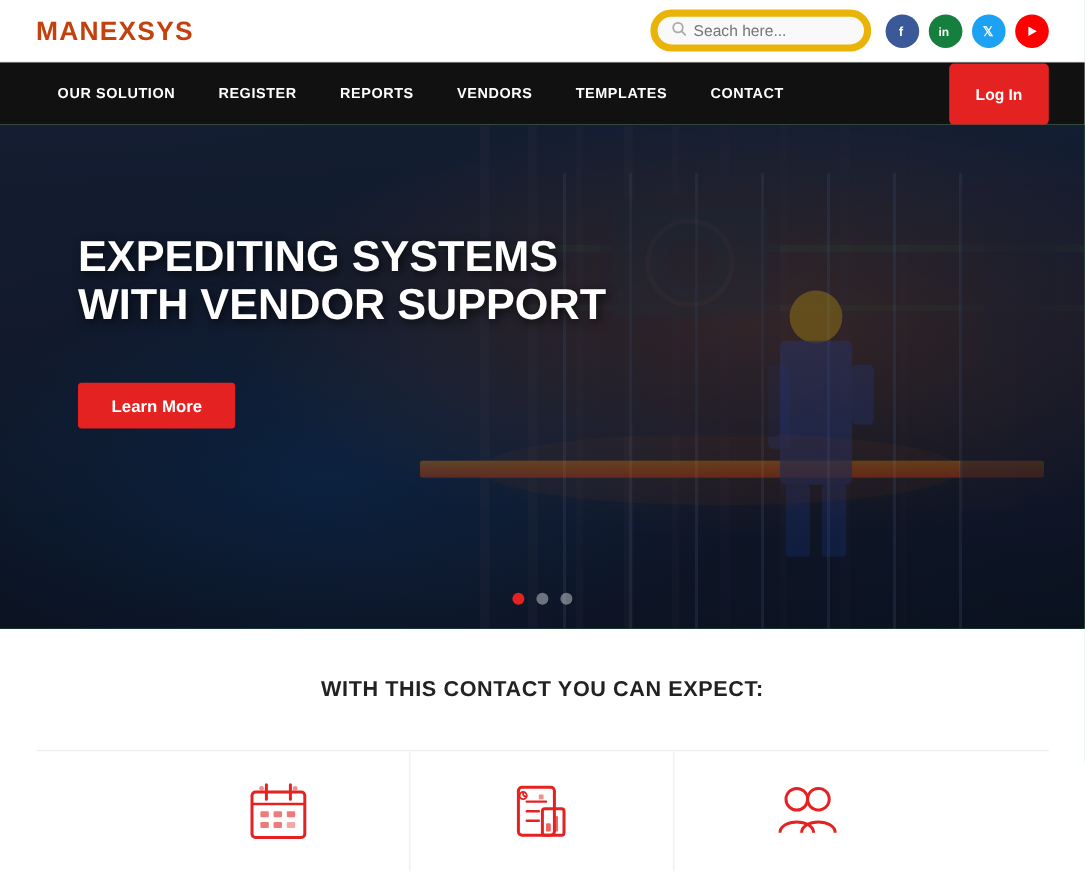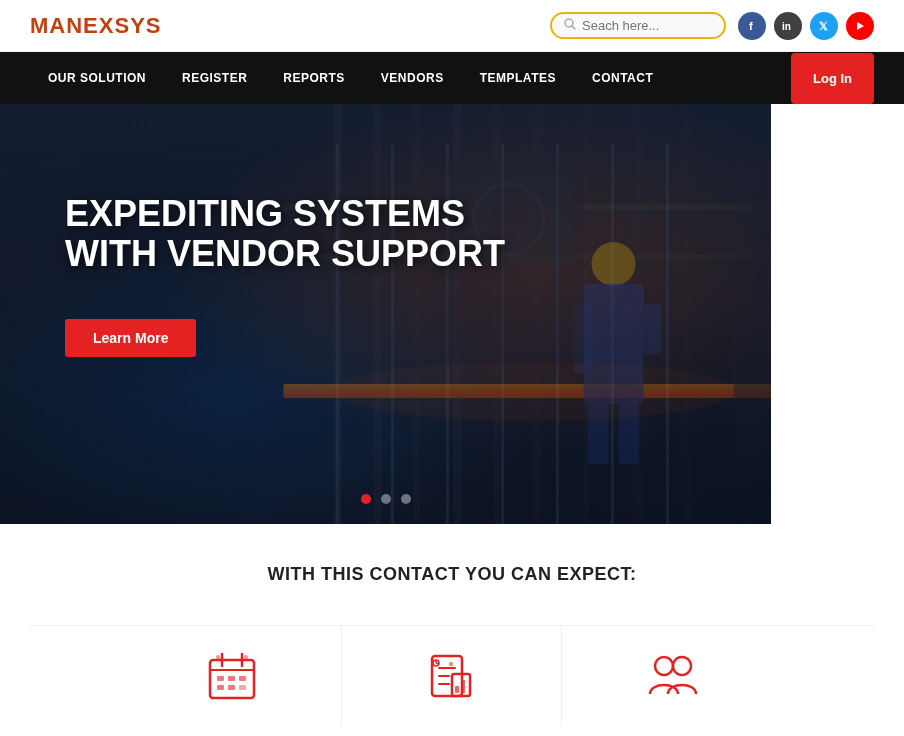--- a/index.html
+++ b/index.html
@@ -8,35 +8,35 @@
     
     .top-bar {
       display: flex; align-items: center; justify-content: space-between;
       padding: 10px 30px; background: #fff; border-bottom: 1px solid #eee;
       height: 52px;
     }
     .logo { font-size: 22px; font-weight: 900; letter-spacing: 1px; color: #111; }
     .logo span { color: #c2410c; }
     .top-right { display: flex; align-items: center; gap: 12px; }
     .search-bar {
-      display: flex; align-items: flex-end; border: 2px solid #eab308; border-radius: 20px;
+      display: flex; align-items: flex-end; border: 6px solid #eab308; border-radius: 20px;
       padding: 4px 12px; gap: 6px; background: #f9f9f9;
     }
     .search-icon { color: #aaa; font-size: 13px; }
     .search-bar input {
       border: none; outline: none; background: transparent; font-size: 13px; color: #888; width: 130px;
     }
     .social-icons { display: flex; gap: 8px; align-items: center; }
     .social-icon {
       width: 28px; height: 28px; border-radius: 50%; background: #333;
       display: flex; align-items: center; justify-content: center;
       color: #fff; font-size: 12px; font-weight: bold; cursor: pointer;
     }
     .social-icon.facebook { background: #3b5998; }
-    .social-icon.linkedin { background: #404040; }
+    .social-icon.linkedin { background: #15803d; }
     .social-icon.twitter { background: #1da1f2; }
     .social-icon.youtube { background: #ff0000; }
 
     
     .nav {
       background: #111; display: flex; align-items: center;
       padding: 0 30px; height: 52px;
     }
     .nav-links { display: flex; gap: 0; flex: 1; }
     .nav-link {
@@ -45,21 +45,21 @@
       cursor: pointer; text-transform: uppercase; white-space: nowrap;
     }
     .login-btn {
       background: #e52222; color: #fff; border: none; border-radius: 4px;
       padding: 18px 22px; font-size: 13px; font-weight: 600; cursor: pointer;
       margin-left: auto;
     }
 
     
     .hero {
-      position: relative; width: 771px; height: 420px; overflow: hidden;
+      position: relative; width: 904px; height: 420px; overflow: hidden;
       background: #15803d;
     }
     .hero-bg {
       position: absolute; inset: 0;
       background: linear-gradient(135deg, #1a1a2e 0%, #0d1b2a 30%, #162032 60%, #0a1520 100%);
     }
     
     .hero-industrial {
       position: absolute; inset: 0;
       background:

